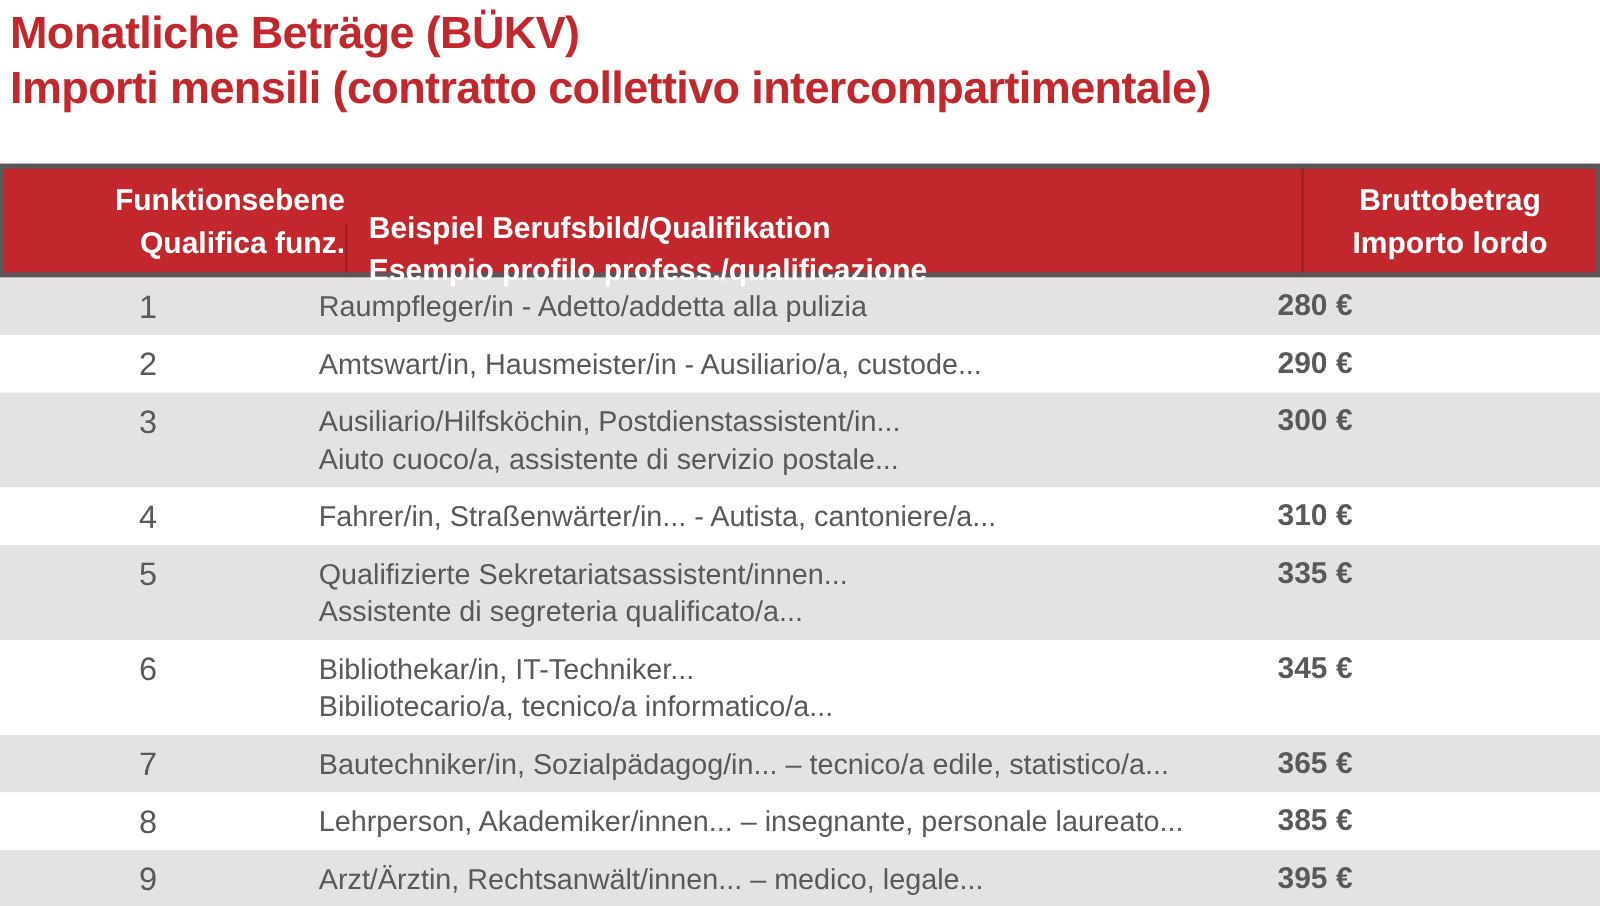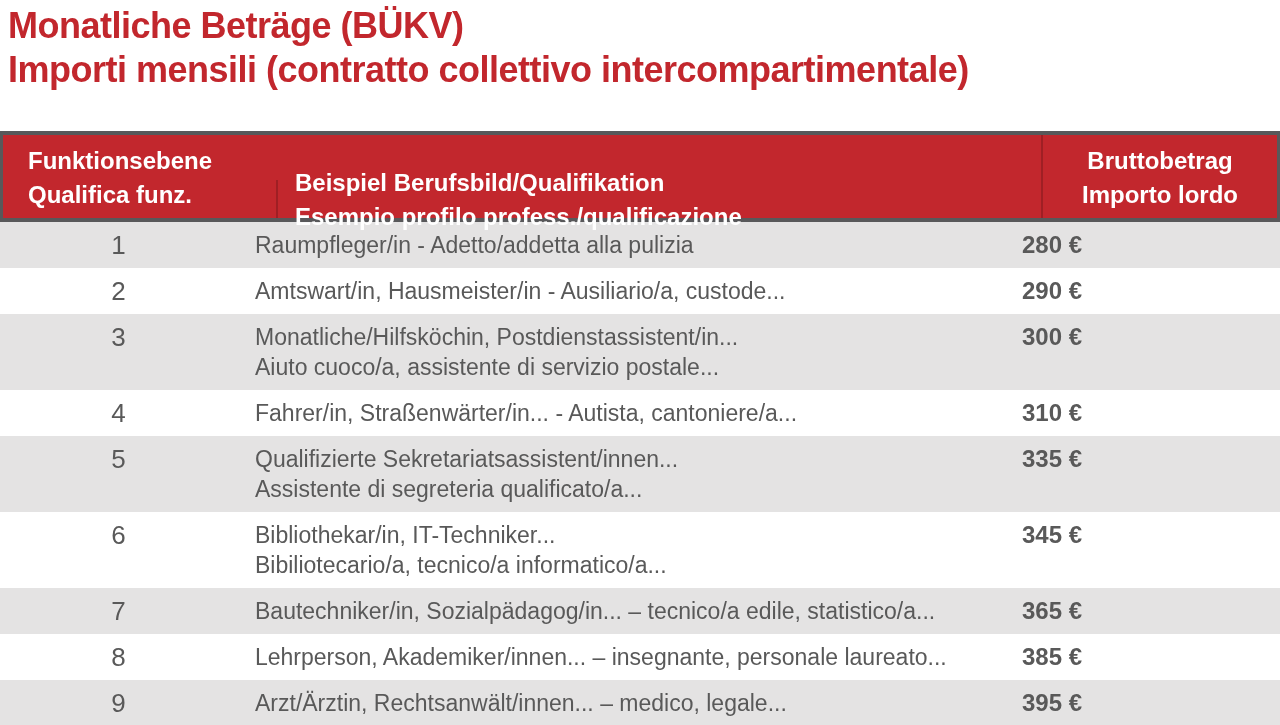--- a/index.html
+++ b/index.html
@@ -35,21 +35,21 @@
     border-top-width: 4px;
     border-bottom-width: 4px;
     color: #ffffff;
     font-weight: bold;
     font-size: 24px;
     line-height: 34px;
     height: 91px;
     align-items: center;
   }
   .hcol { padding-top: 2px; }
-  .hcol-level { width: 273px; padding-left: 25px; }
+  .hcol-level { width: 273px; padding-left: 35px; text-align: right; }
   .hcol-example { flex: 1; padding-left: 17px; border-left: 2px solid rgba(0,0,0,0.18); align-self: stretch; display:flex; flex-direction:column; justify-content:center;margin-top:45px; }
   .hcol-amount { width: 236px; text-align: center; border-left: 2px solid rgba(0,0,0,0.18); align-self: stretch; display:flex; flex-direction:column; justify-content:center; }
   .table-body { width: 100%; }
   .row {
     display: flex;
     align-items: flex-start;
     background: #ffffff;
     color: var(--body-text);
     font-size: 23px;
     line-height: 30px;
@@ -105,21 +105,21 @@
     <div class="cell-level">2</div>
     <div class="cell-example">
           <div>Amtswart/in, Hausmeister/in - Ausiliario/a, custode...</div>
         </div>
     <div class="cell-amount">290 €</div>
   </div>
 
   <div class="row alt">
     <div class="cell-level">3</div>
     <div class="cell-example">
-          <div>Monatliche/Hilfsköchin, Postdienstassistent/in...</div>
+          <div>Ausiliario/Hilfsköchin, Postdienstassistent/in...</div>
           <div>Aiuto cuoco/a, assistente di servizio postale...</div>
         </div>
     <div class="cell-amount">300 €</div>
   </div>
 
   <div class="row">
     <div class="cell-level">4</div>
     <div class="cell-example">
           <div>Fahrer/in, Straßenwärter/in... - Autista, cantoniere/a...</div>
         </div>

